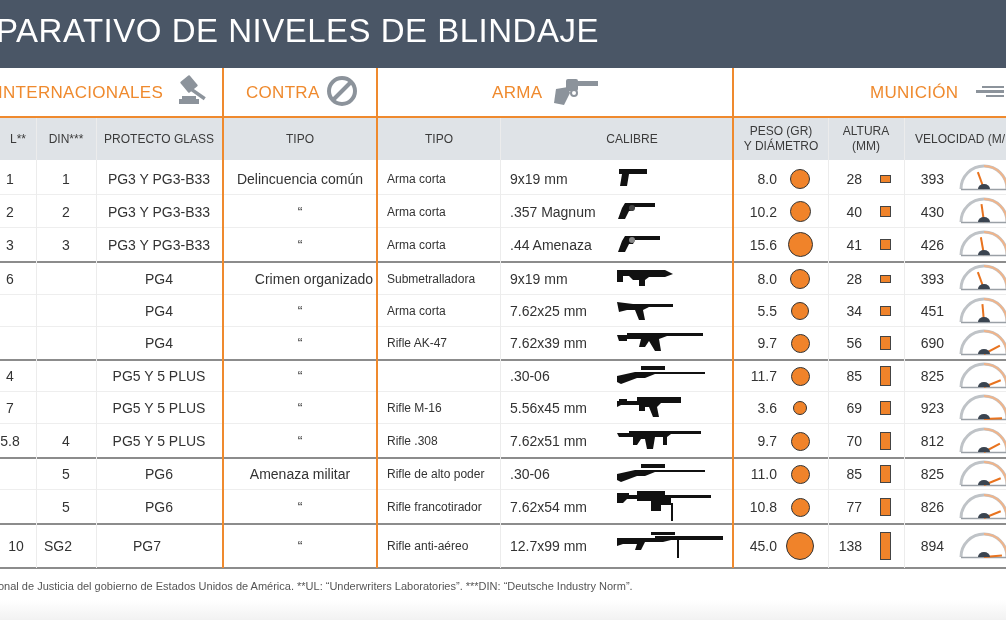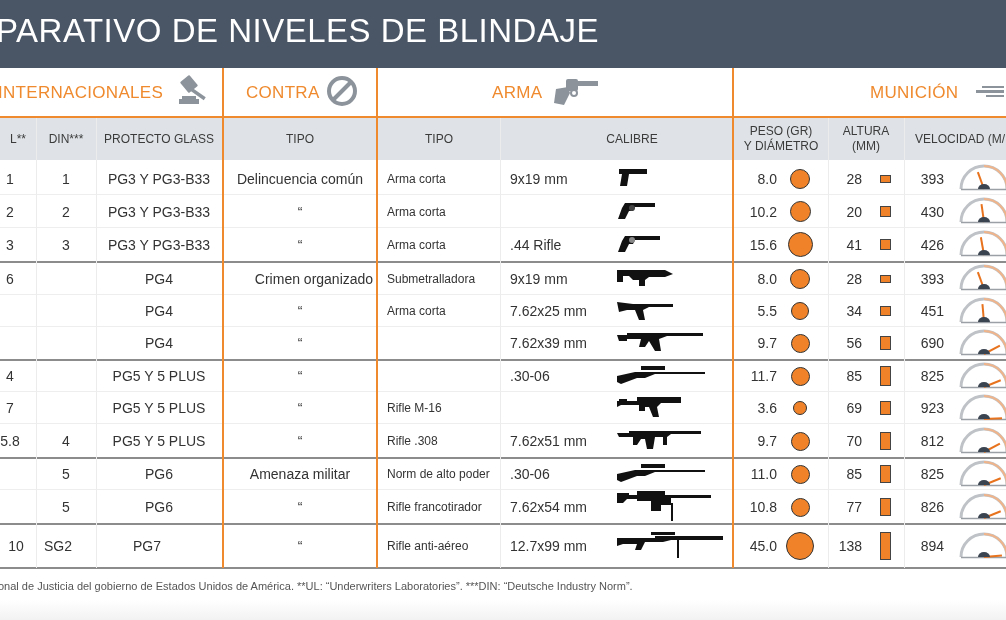--- a/index.html
+++ b/index.html
@@ -142,31 +142,32 @@
           </svg></span>
       </div>
     </div>
     <div class="rowline" style="top: 194px;"></div>
     <div class="row" style="top: 195px; height: 33px;">
       <div class="cell center" style="left:0;width:20px;">2</div>
       <div class="cell center" style="left:36px;width:60px;">2</div>
       <div class="cell center" style="left:96px;width:126px;">PG3 Y PG3-B33</div>
       <div class="cell center" style="left:224px;width:152px;">“</div>
       <div class="cell small" style="left:387px;width:112px;">Arma corta</div>
+      <div class="cell" style="left:510px;width:100px;">.357 Magnum</div>
       <div class="cell" style="left:615px;width:116px;">
         <span class="gun"><svg width="42" height="22" viewBox="0 0 42 22">
             <path d="M10 4 H40 V8 H20 L18 12 H14 L10 20 H3 L7 9 Z" fill="#111"></path>
             <circle cx="17" cy="9" r="3" fill="#444"></circle>
           </svg></span>
       </div>
       <div class="cell right" style="left:734px;width:43px;">10.2</div>
       <div class="cell center" style="left:784px;width:32px;">
         <span class="circle" style="width:21px;height:21px;"></span>
       </div>
-      <div class="cell right" style="left:828px;width:34px;">20</div>
+      <div class="cell right" style="left:828px;width:34px;">40</div>
       <div class="cell center" style="left:874px;width:22px;">
         <span class="bar" style="width:11px;height:11px;"></span>
       </div>
       <div class="cell right" style="left:904px;width:40px;">430</div>
       <div class="cell" style="left:958px;width:50px;">
         <span class="gauge"><svg width="52" height="28" viewBox="0 0 52 28">
             <path d="M3 26 A23 23 0 0 1 49 26" fill="none" stroke="#bfc3c7" stroke-width="3"></path>
             <path d="M26 3 A23 23 0 0 1 49 26" fill="none" stroke="#f0b48a" stroke-width="2"></path>
             <line x1="3" y1="26.5" x2="49" y2="26.5" stroke="#9aa0a6" stroke-width="1.5"></line>
             <g transform="rotate(-8 26 26)">
@@ -176,21 +177,21 @@
           </svg></span>
       </div>
     </div>
     <div class="rowline" style="top: 227px;"></div>
     <div class="row" style="top: 228px; height: 33px;">
       <div class="cell center" style="left:0;width:20px;">3</div>
       <div class="cell center" style="left:36px;width:60px;">3</div>
       <div class="cell center" style="left:96px;width:126px;">PG3 Y PG3-B33</div>
       <div class="cell center" style="left:224px;width:152px;">“</div>
       <div class="cell small" style="left:387px;width:112px;">Arma corta</div>
-      <div class="cell" style="left:510px;width:100px;">.44 Rifle</div>
+      <div class="cell" style="left:510px;width:100px;">.44 Amenaza</div>
       <div class="cell" style="left:615px;width:116px;">
         <span class="gun"><svg width="46" height="22" viewBox="0 0 46 22">
             <path d="M10 4 H45 V8 H20 L18 12 H14 L10 20 H3 L7 9 Z" fill="#111"></path>
             <circle cx="17" cy="8" r="3" fill="#888"></circle>
           </svg></span>
       </div>
       <div class="cell right" style="left:734px;width:43px;">15.6</div>
       <div class="cell center" style="left:784px;width:32px;">
         <span class="circle" style="width:25px;height:25px;"></span>
       </div>
@@ -278,20 +279,21 @@
             <path d="M20 26 A6 5 0 0 1 32 26 Z" fill="#3a4450"></path>
           </svg></span>
       </div>
     </div>
     <div class="rowline" style="top: 326px;"></div>
     <div class="row" style="top: 327px; height: 32px;">
       <div class="cell center" style="left:0;width:20px;"></div>
       <div class="cell center" style="left:36px;width:60px;"></div>
       <div class="cell center" style="left:96px;width:126px;">PG4</div>
       <div class="cell center" style="left:224px;width:152px;">“</div>
+      <div class="cell small" style="left:387px;width:112px;">Rifle AK-47</div>
       <div class="cell" style="left:510px;width:100px;">7.62x39 mm</div>
       <div class="cell" style="left:615px;width:116px;">
         <span class="gun"><svg width="90" height="26" viewBox="0 0 90 26">
             <path d="M2 6 H12 V4 H88 V7 H52 L44 10 L46 22 H40 L34 12 L30 18 H24 L26 10 H12 V12 H4 Z" fill="#111"></path>
           </svg></span>
       </div>
       <div class="cell right" style="left:734px;width:43px;">9.7</div>
       <div class="cell center" style="left:784px;width:32px;">
         <span class="circle" style="width:19px;height:19px;"></span>
       </div>
@@ -346,20 +348,21 @@
           </svg></span>
       </div>
     </div>
     <div class="rowline" style="top: 391px;"></div>
     <div class="row" style="top: 392px; height: 32px;">
       <div class="cell center" style="left:0;width:20px;">7</div>
       <div class="cell center" style="left:36px;width:60px;"></div>
       <div class="cell center" style="left:96px;width:126px;">PG5 Y 5 PLUS</div>
       <div class="cell center" style="left:224px;width:152px;">“</div>
       <div class="cell small" style="left:387px;width:112px;">Rifle M-16</div>
+      <div class="cell" style="left:510px;width:100px;">5.56x45 mm</div>
       <div class="cell" style="left:615px;width:116px;">
         <span class="gun"><svg width="70" height="24" viewBox="0 0 70 24">
             <path d="M2 6 H4 V4 H12 V6 H22 V2 H66 V8 H46 L42 12 L44 22 H38 L34 12 L30 12 V16 H24 V10 H6 V10 L2 12 Z" fill="#111"></path>
           </svg></span>
       </div>
       <div class="cell right" style="left:734px;width:43px;">3.6</div>
       <div class="cell center" style="left:784px;width:32px;">
         <span class="circle" style="width:14px;height:14px;"></span>
       </div>
       <div class="cell right" style="left:828px;width:34px;">69</div>
@@ -412,21 +415,21 @@
             <path d="M20 26 A6 5 0 0 1 32 26 Z" fill="#3a4450"></path>
           </svg></span>
       </div>
     </div>
     <div class="groupline" style="top: 457px;"></div>
     <div class="row" style="top: 458px; height: 32px;">
       <div class="cell center" style="left:0;width:20px;"></div>
       <div class="cell center" style="left:36px;width:60px;">5</div>
       <div class="cell center" style="left:96px;width:126px;">PG6</div>
       <div class="cell center" style="left:224px;width:152px;">Amenaza militar</div>
-      <div class="cell small" style="left:387px;width:112px;">Norm de alto poder</div>
+      <div class="cell small" style="left:387px;width:112px;">Rifle de alto poder</div>
       <div class="cell" style="left:510px;width:100px;">.30-06</div>
       <div class="cell" style="left:615px;width:116px;">
         <span class="gun"><svg width="92" height="22" viewBox="0 0 92 22">
             <path d="M2 12 L20 8 H90 V10 H40 L30 14 L22 14 L6 20 L2 18 Z" fill="#111"></path>
             <rect x="26" y="2" width="24" height="4" fill="#111"></rect>
           </svg></span>
       </div>
       <div class="cell right" style="left:734px;width:43px;">11.0</div>
       <div class="cell center" style="left:784px;width:32px;">
         <span class="circle" style="width:19px;height:19px;"></span>

